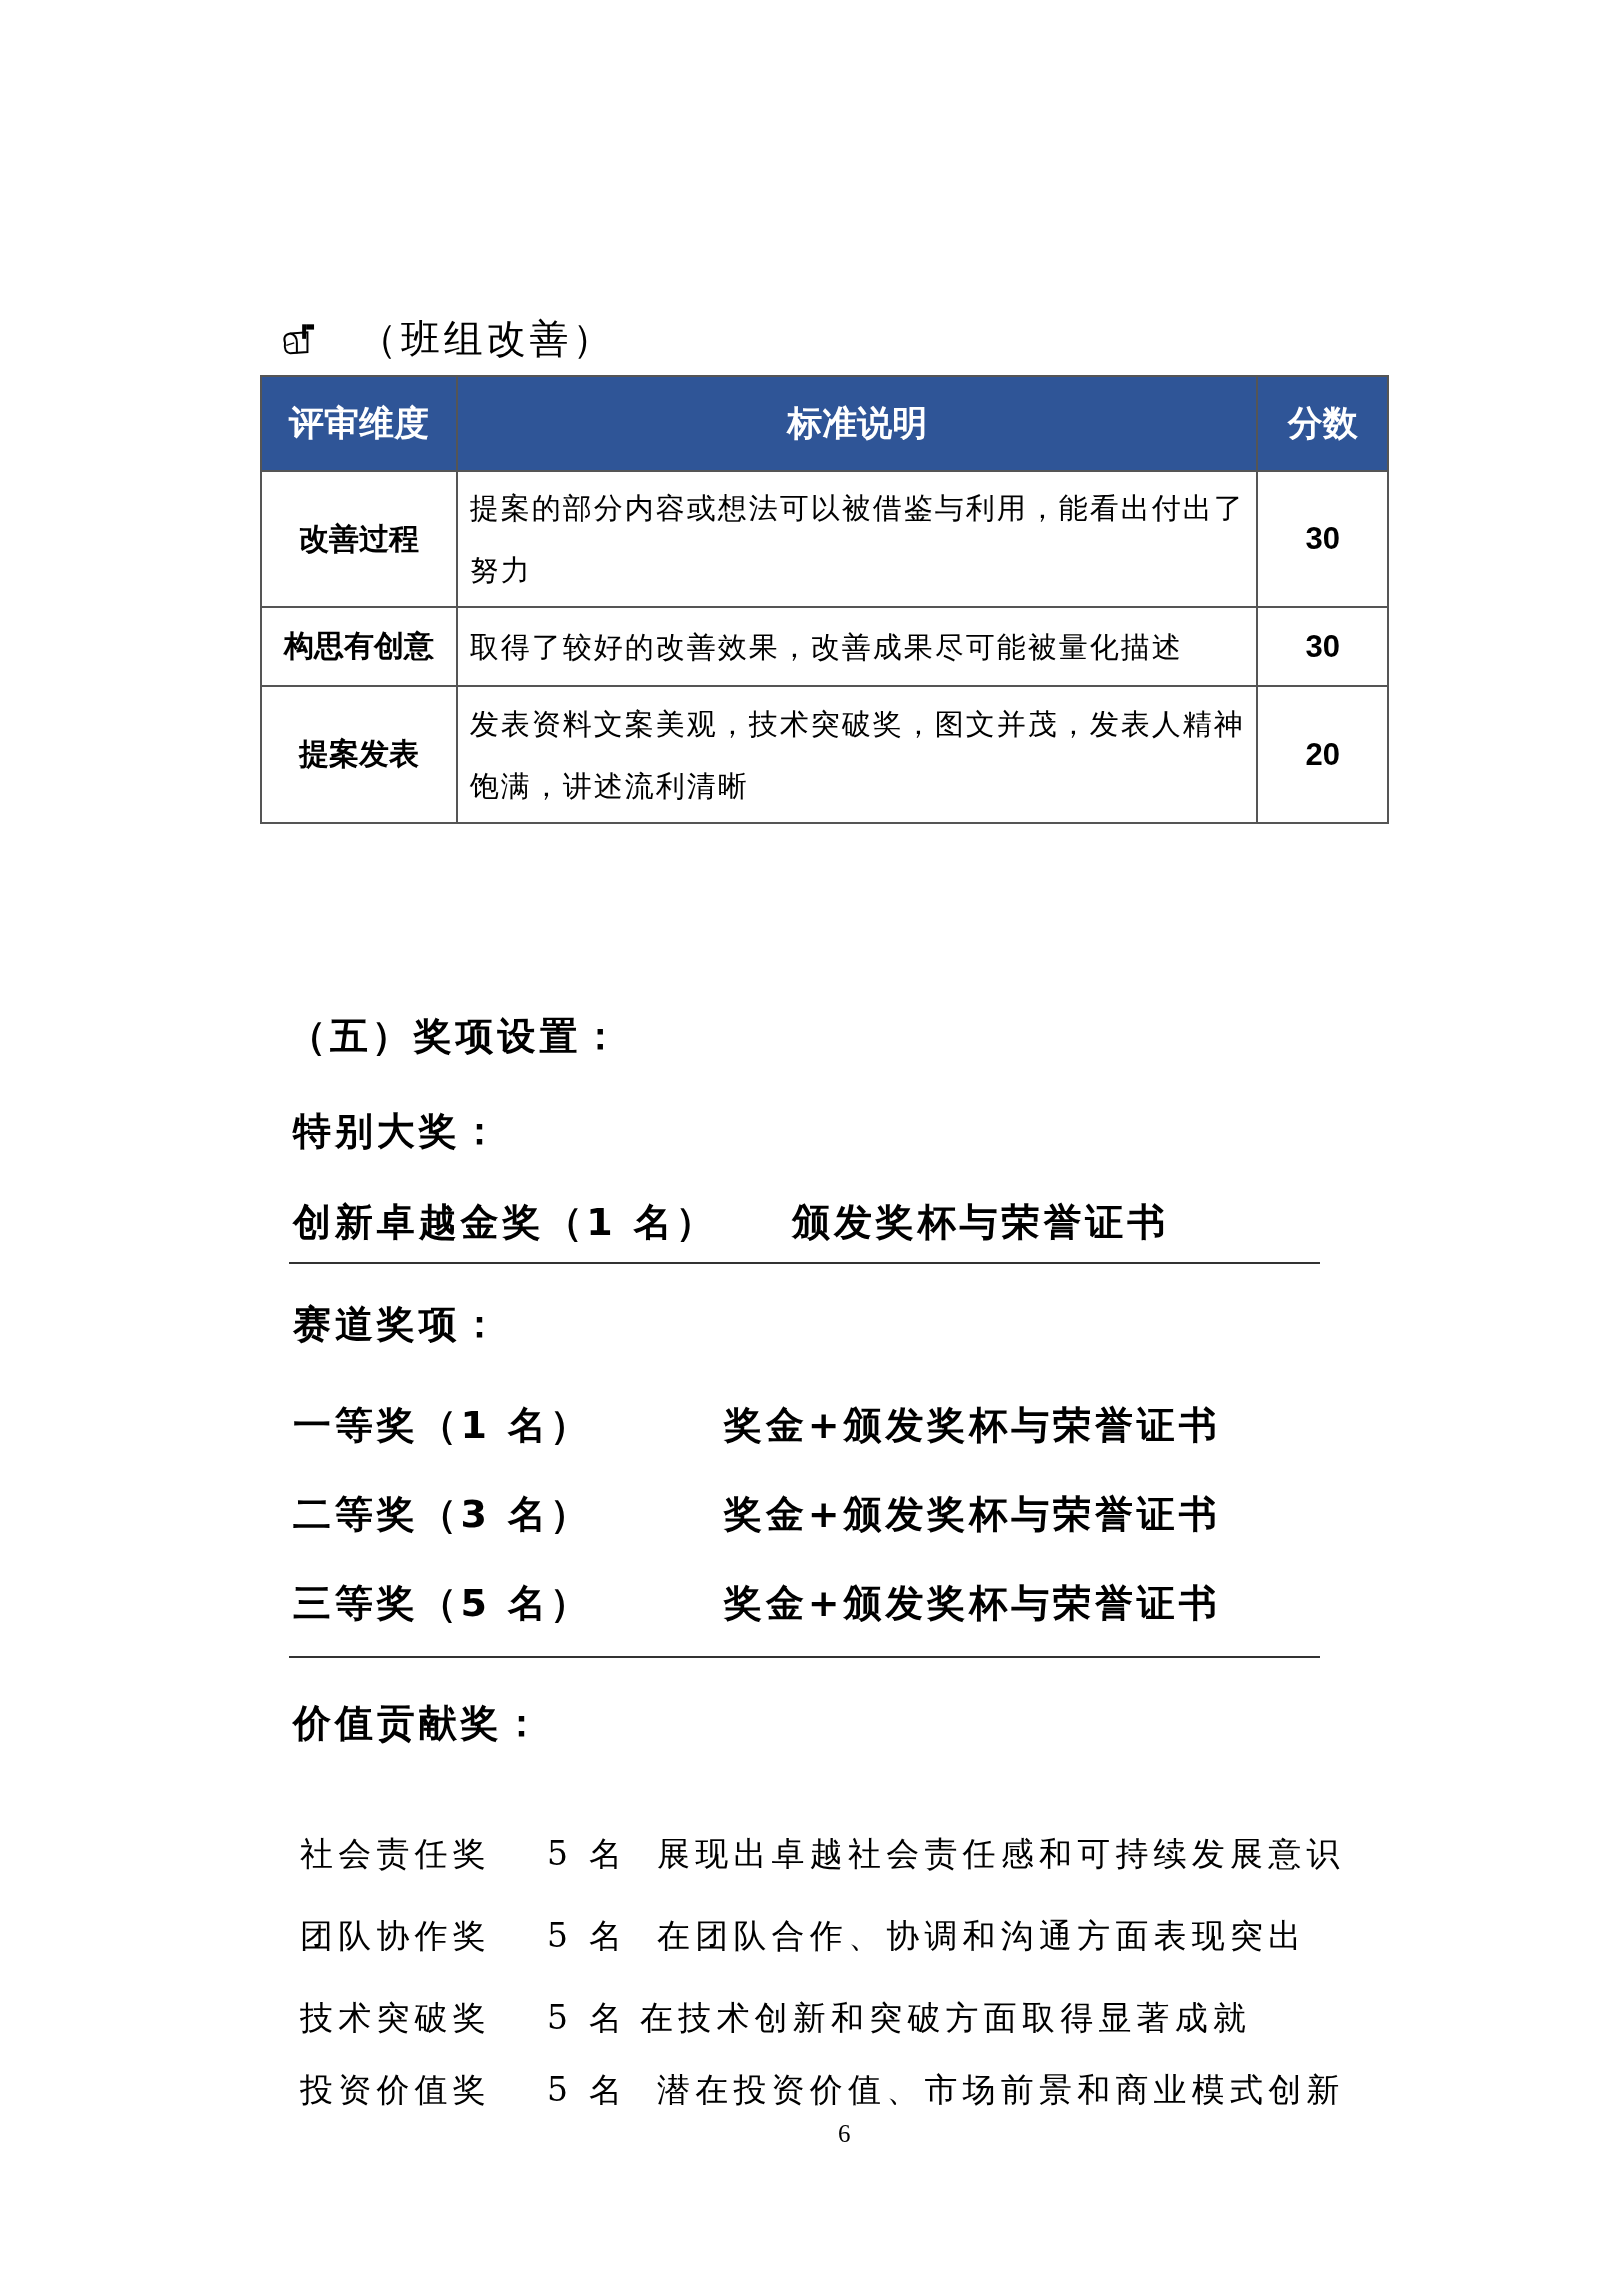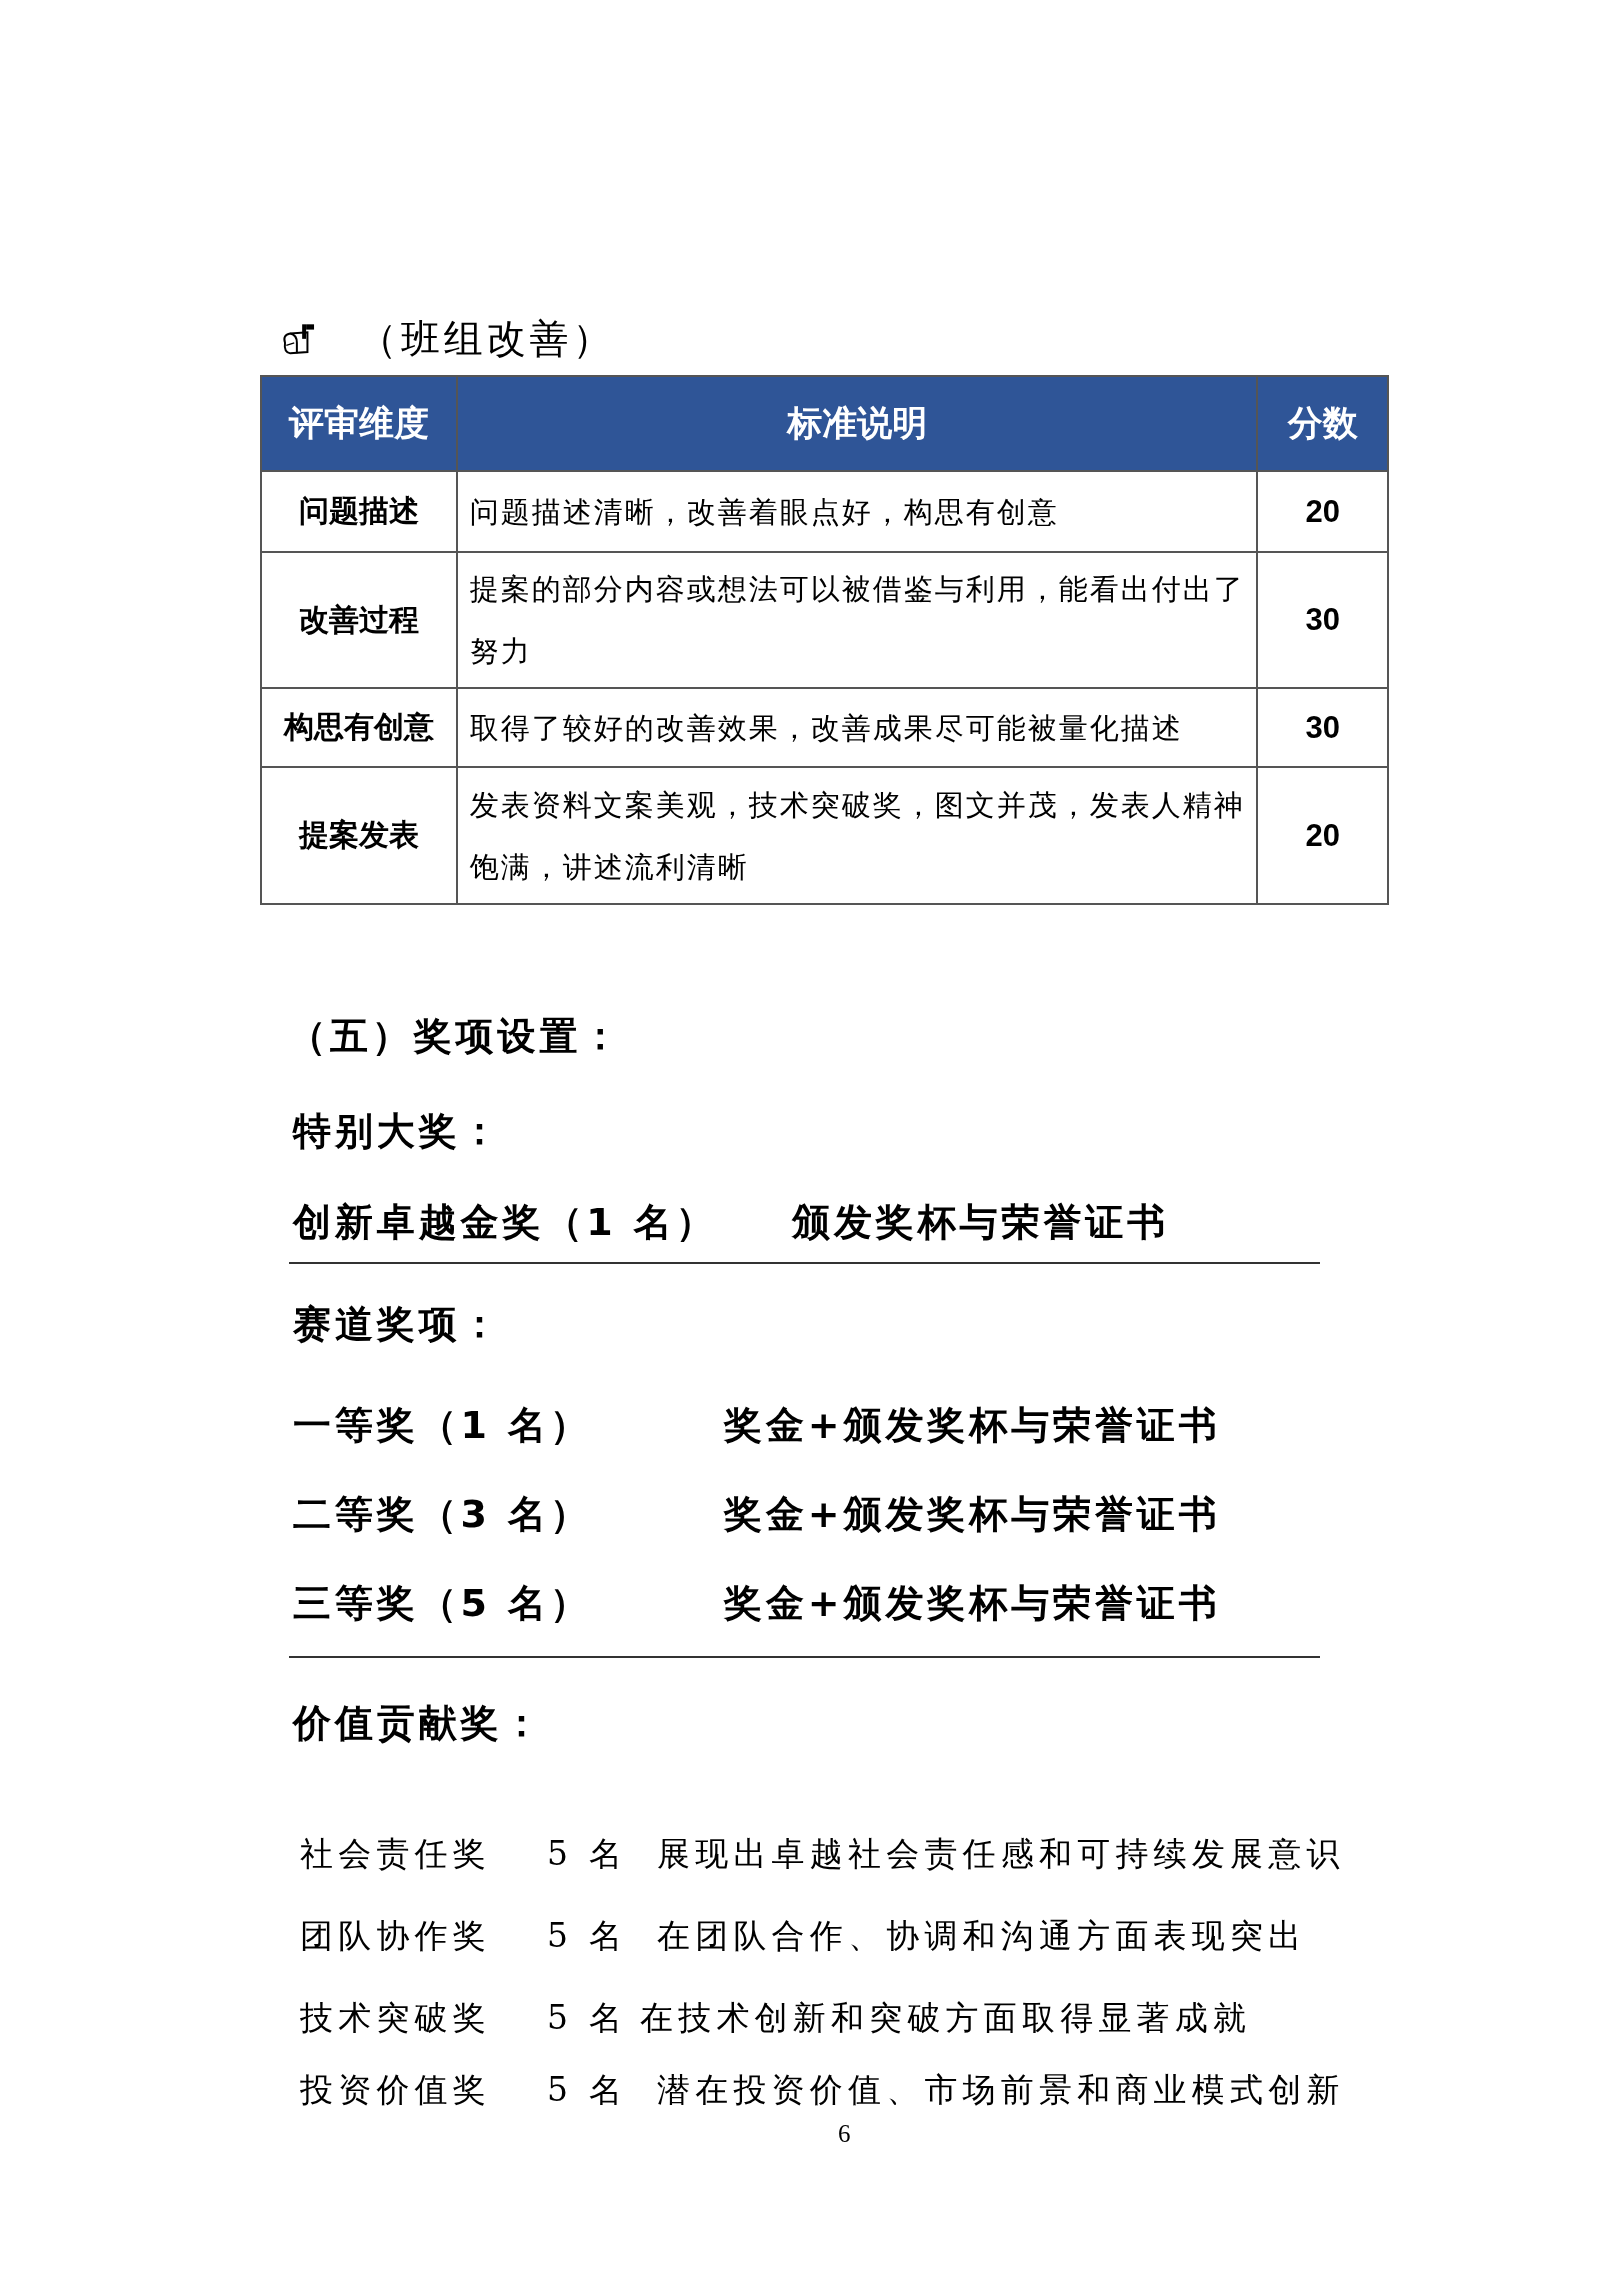--- a/index.html
+++ b/index.html
@@ -35,25 +35,20 @@
   </svg>
   <span class="sub">（班组改善）</span>
 </div>
 
 <table class="crit">
   <tbody>
       <tr>
     <th>评审维度</th>
     <th>标准说明</th>
     <th>分数</th>
-  </tr>
-  <tr style="height:81px">
-    <td class="dim">问题描述</td>
-    <td class="desc">问题描述清晰，改善着眼点好，构思有创意</td>
-    <td class="score">20</td>
   </tr>
   <tr style="height:132px">
     <td class="dim">改善过程</td>
     <td class="desc">提案的部分内容或想法可以被借鉴与利用，能看出付出了努力</td>
     <td class="score">30</td>
   </tr>
   <tr style="height:79px">
     <td class="dim">构思有创意</td>
     <td class="desc">取得了较好的改善效果，改善成果尽可能被量化描述</td>
     <td class="score">30</td>

